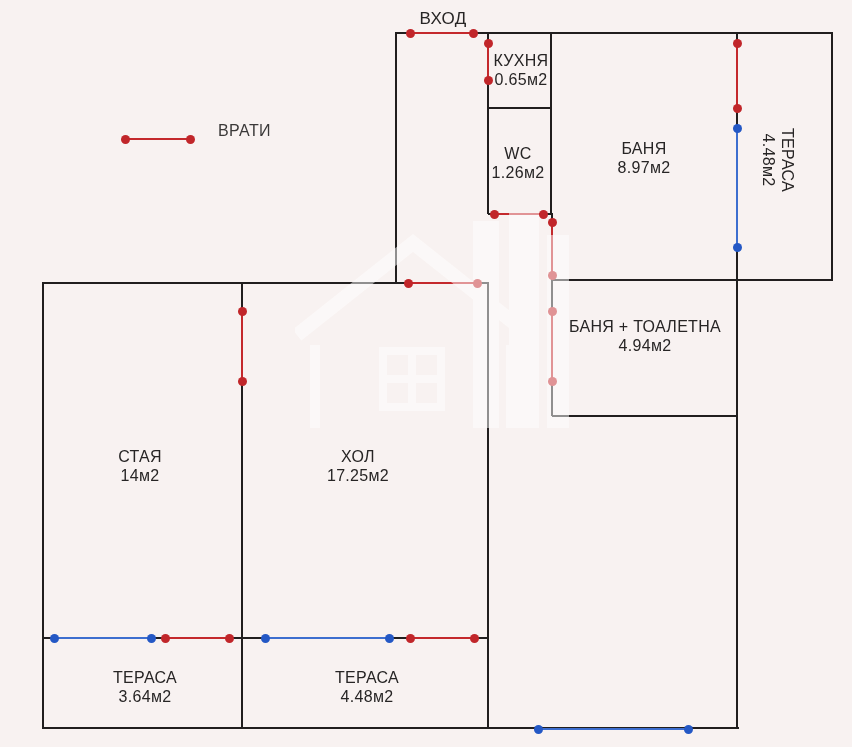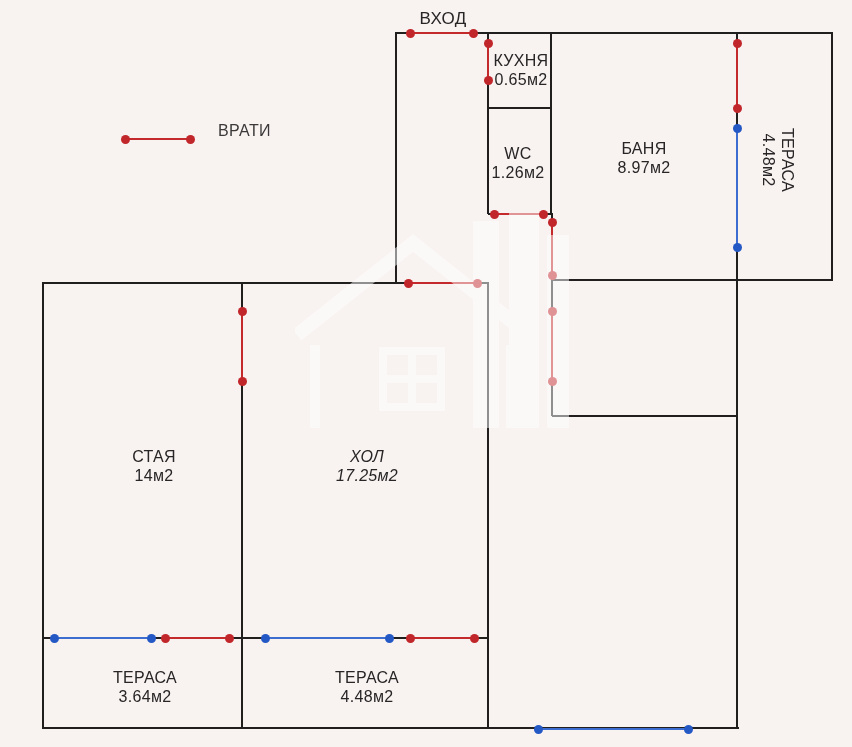--- a/index.html
+++ b/index.html
@@ -23,22 +23,22 @@
   .lbl{
     position:absolute;z-index:5;text-align:center;white-space:nowrap;
     font-size:16px;line-height:19px;color:#272525;letter-spacing:.3px;
     transform:translate(-50%,0);
   }
   #lbl-entrance{left:443px;top:9px;font-size:17px;}
   #lbl-kiler{left:521px;top:51px;}
   #lbl-wc{left:518px;top:144px;}
   #lbl-kitchen{left:644px;top:139px;}
   #lbl-bath{left:645px;top:317px;}
-  #lbl-staya{left:154px;top:447px;}
-  #lbl-hall{left:367px;top:447px;font-style:italic;}
+  #lbl-staya{left:140px;top:447px;}
+  #lbl-hall{left:358px;top:447px;}
   #lbl-bedroom{left:615px;top:557px;}
   #lbl-terrace-left{left:145px;top:668px;}
   #lbl-terrace-mid{left:367px;top:668px;}
   #lbl-terrace-right{
     left:778px;top:160px;
     transform:translate(-50%,-50%) rotate(90deg);
   }
   
   #legend{position:absolute;left:125px;top:118px;z-index:5;}
   .legend-row{display:flex;align-items:flex-end;height:22px;margin-bottom:18px;}
@@ -156,20 +156,24 @@
   <div class="lbl" id="lbl-kitchen">
     <span style="display:block">БАНЯ</span>
     <span style="display:block">8.97м2</span>
   </div>
 
   <div class="lbl" id="lbl-terrace-right">
     <span style="display:block">ТЕРАСА</span>
     <span style="display:block">4.48м2</span>
   </div>
 
+  <div class="lbl" id="lbl-bath">
+    <span style="display:block">БАНЯ + ТОАЛЕТНА</span>
+    <span style="display:block">4.94м2</span>
+  </div>
 
   <div class="lbl" id="lbl-staya">
     <span style="display:block">СТАЯ</span>
     <span style="display:block">14м2</span>
   </div>
 
   <div class="lbl" id="lbl-hall">
     <span style="display:block">ХОЛ</span>
     <span style="display:block">17.25м2</span>
   </div>

